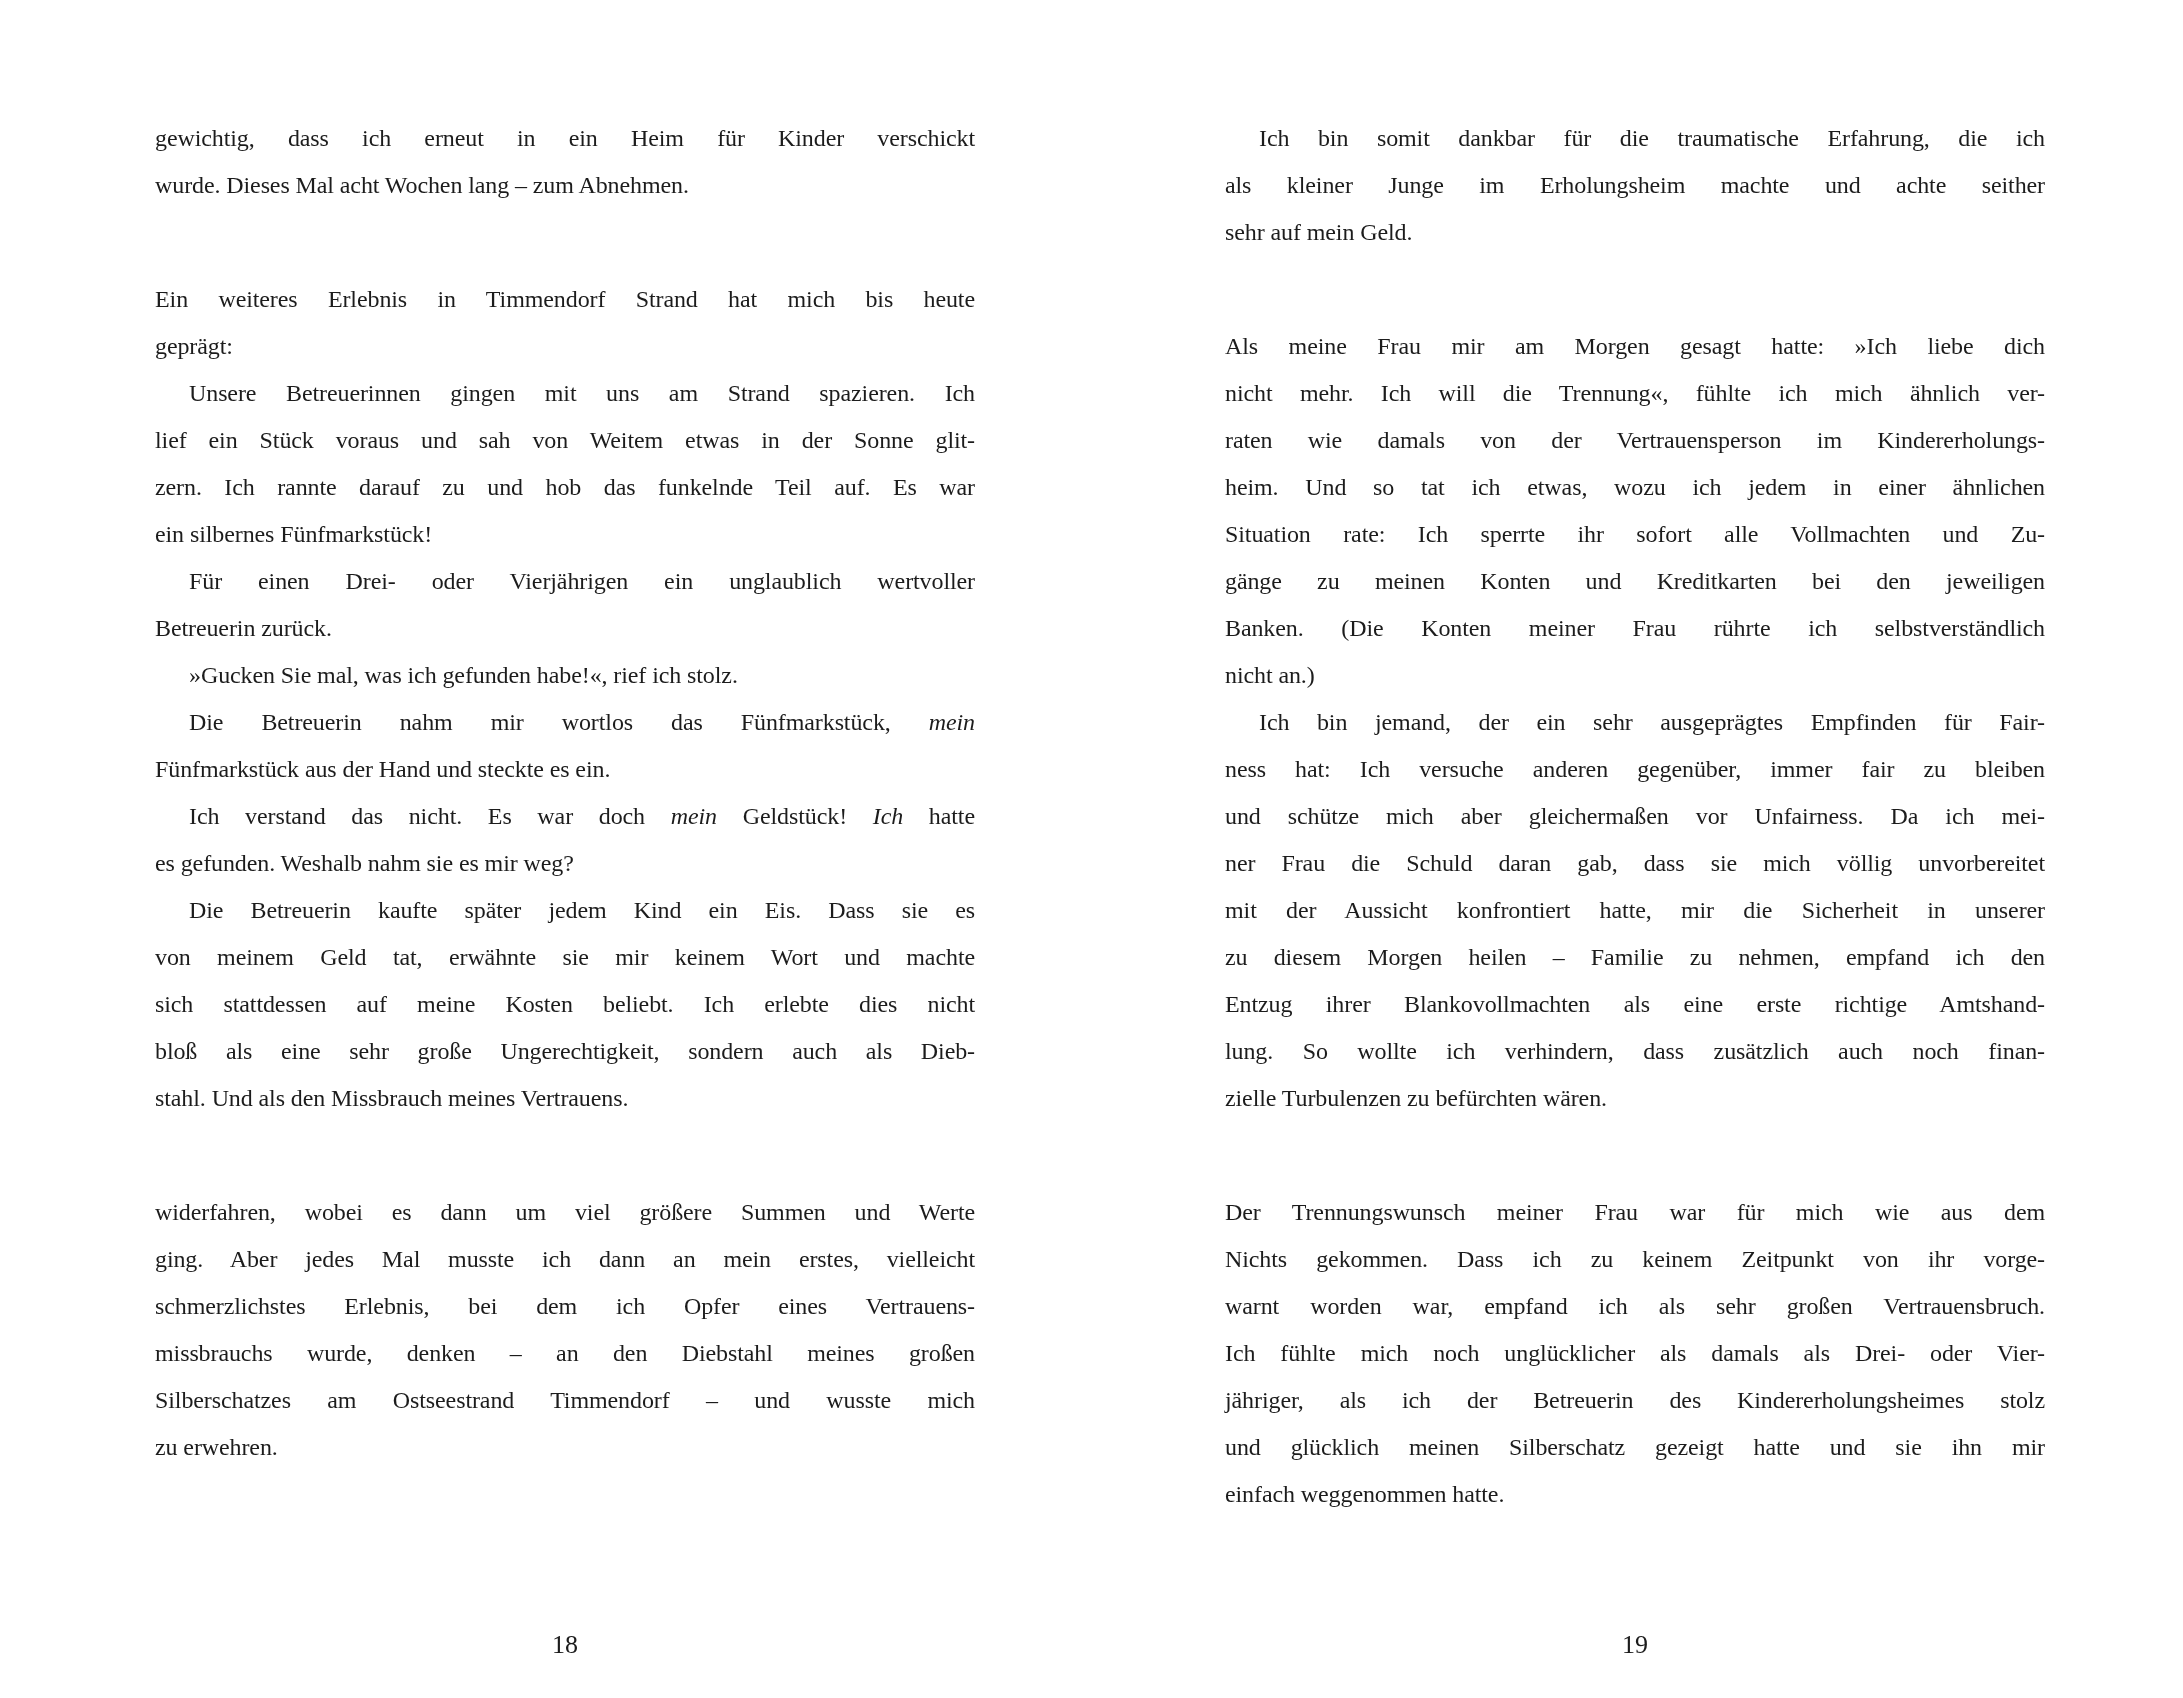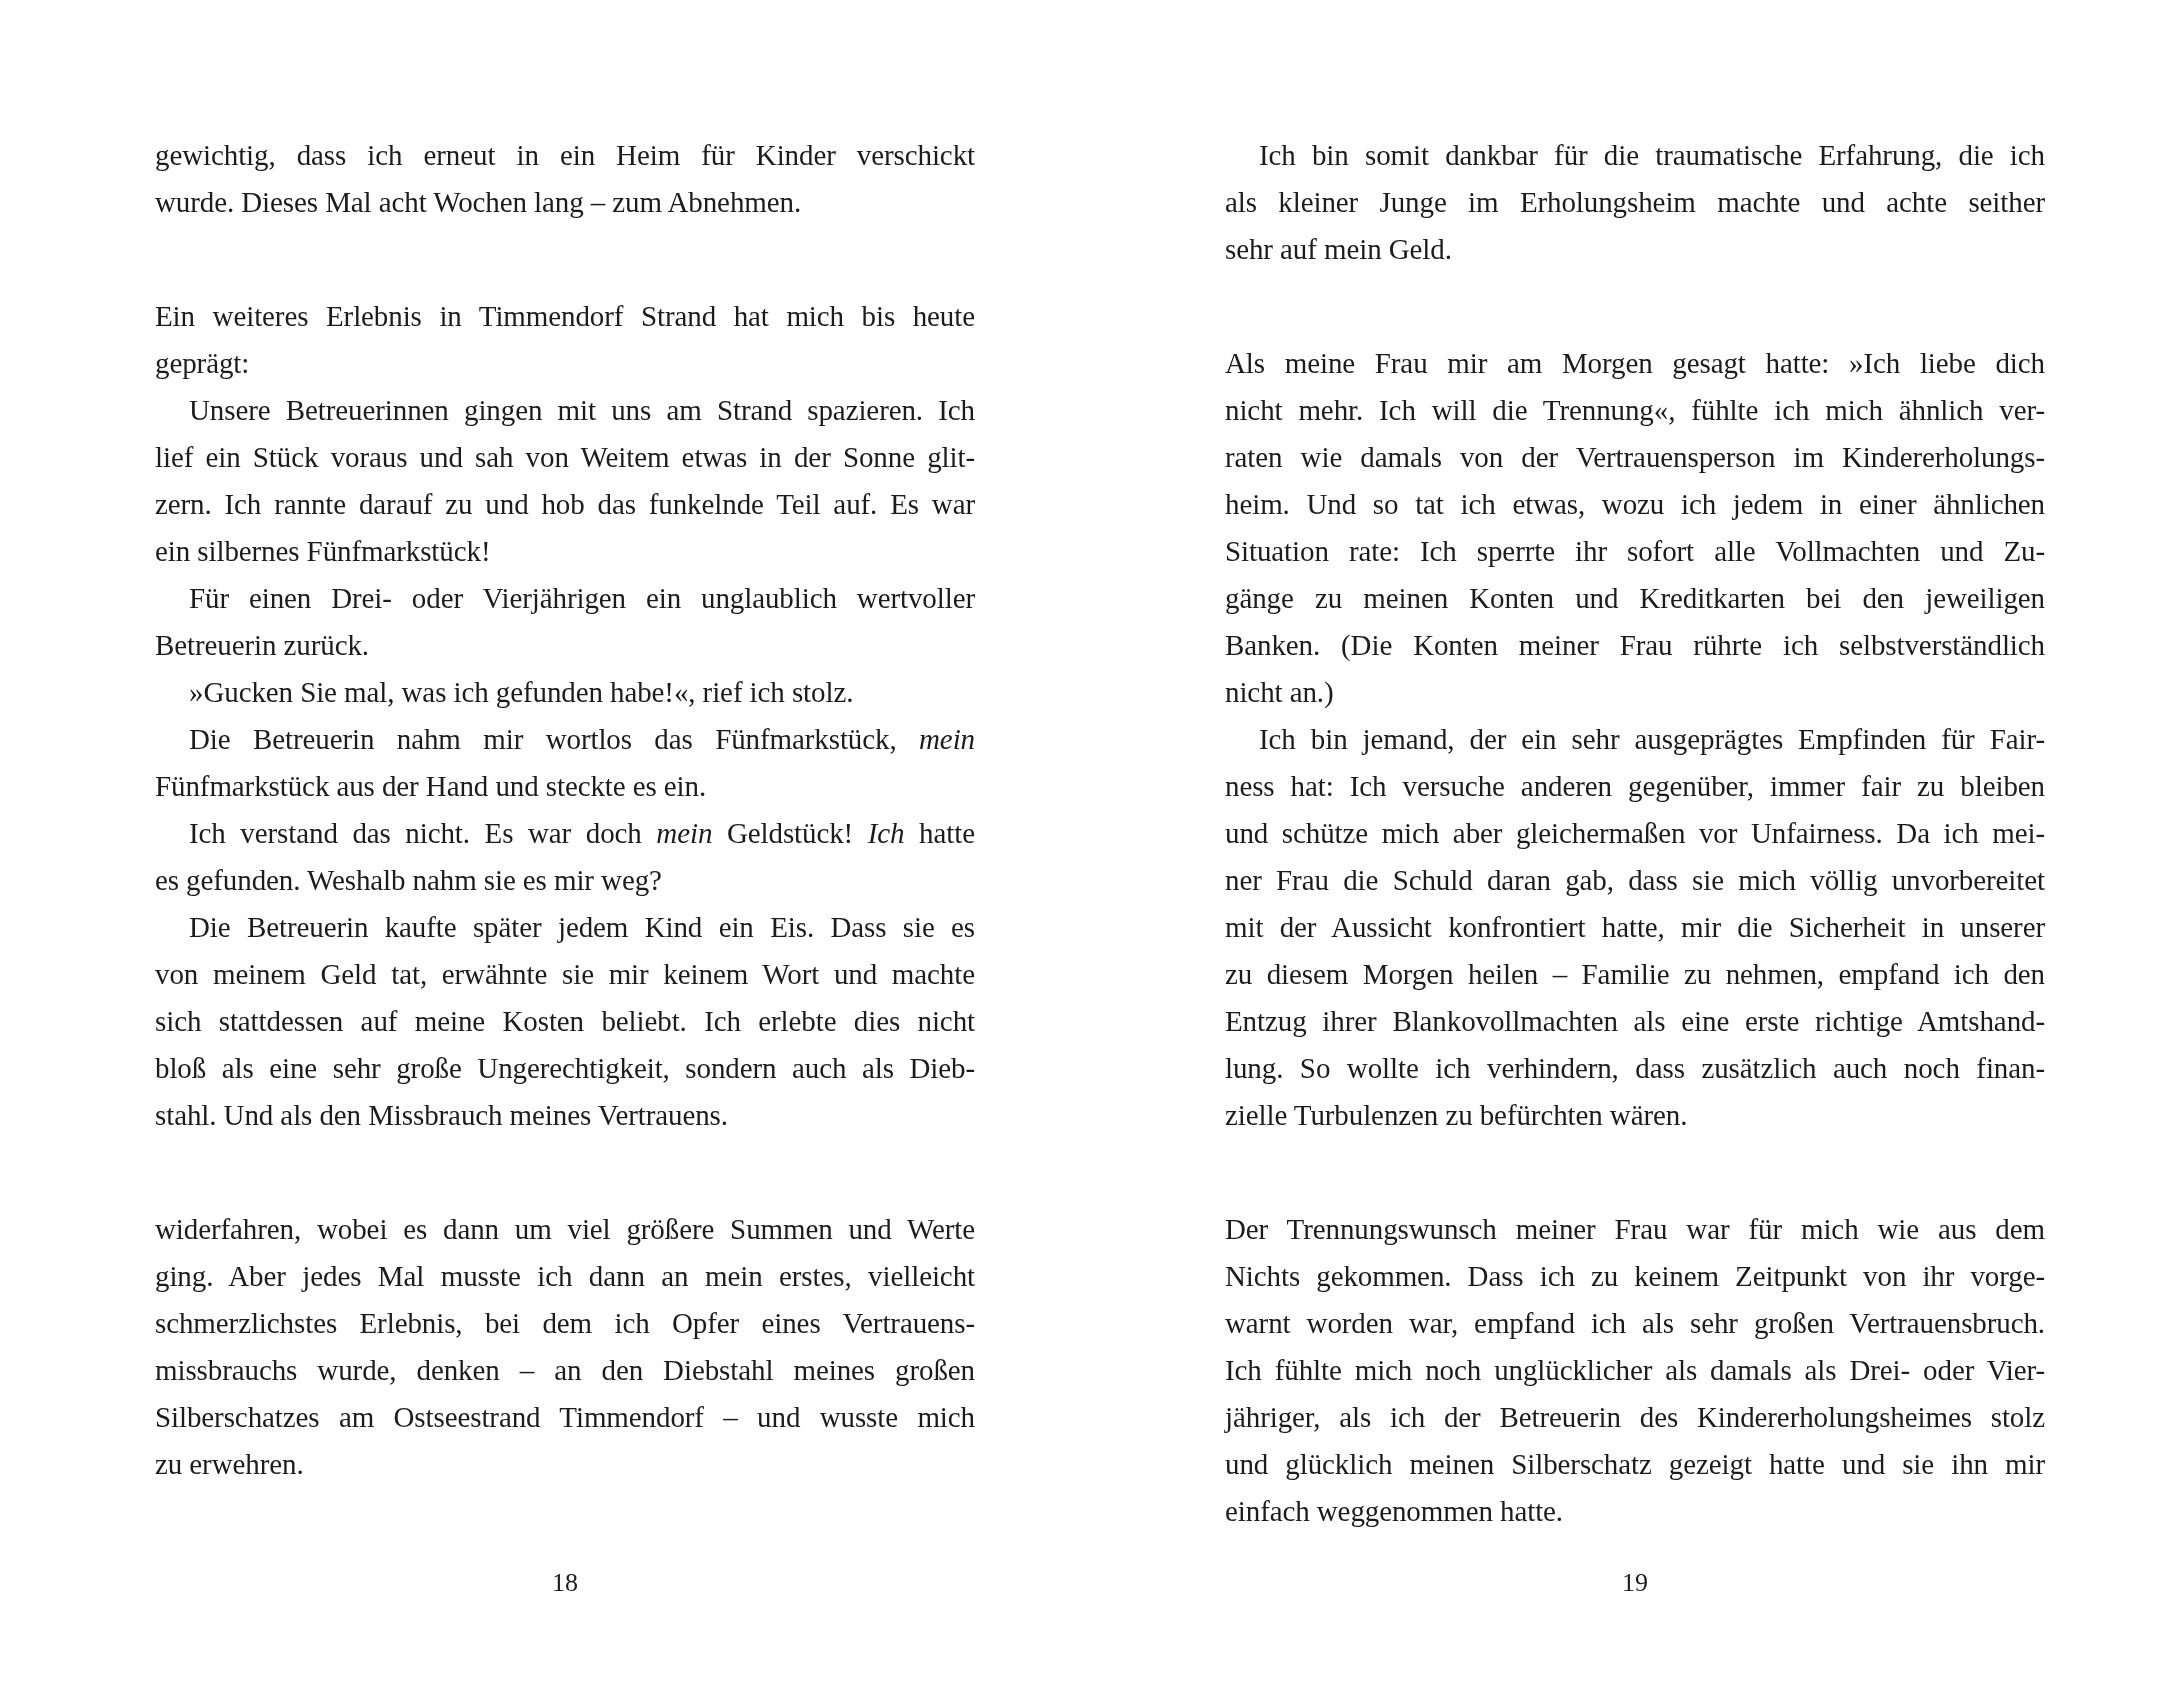--- a/index.html
+++ b/index.html
@@ -21,23 +21,23 @@
   .page {
     position: absolute;
     top: 0;
     height: 1698px;
   }
   .page.left  { left: 0;     width: 1092px; }
   .page.right { left: 1092px; width: 1092px; }
 
   .textblock {
     position: absolute;
-    top: 132px;
+    top: 115px;
     width: 820px;
-    font-size: 29px;
+    font-size: 24px;
     line-height: 47px;
     letter-spacing: -0.1px;
     font-family: Liberation Serif, serif;
   }
   .page.left  .textblock { left: 155px; }
   .page.right .textblock { left: 133px; }
 
   .para { margin: 0; }
   .para.space { margin-top: 67px; }
   .para.indent .line:first-child { text-indent: 34px; }
@@ -46,21 +46,21 @@
     text-align: justify;
     text-align-last: justify;
   }
   .line.last {
     text-align-last: left;
   }
   .it { font-style: italic; }
 
   .pagenum {
     position: absolute;
-    top: 1568px;
+    top: 1630px;
     width: 820px;
     font-size: 26px;
     line-height: 30px;
     text-align: center;
     letter-spacing: 0;
   }
   .page.left  .pagenum { left: 155px; }
   .page.right .pagenum { left: 133px; }
 </style>
 </head>

